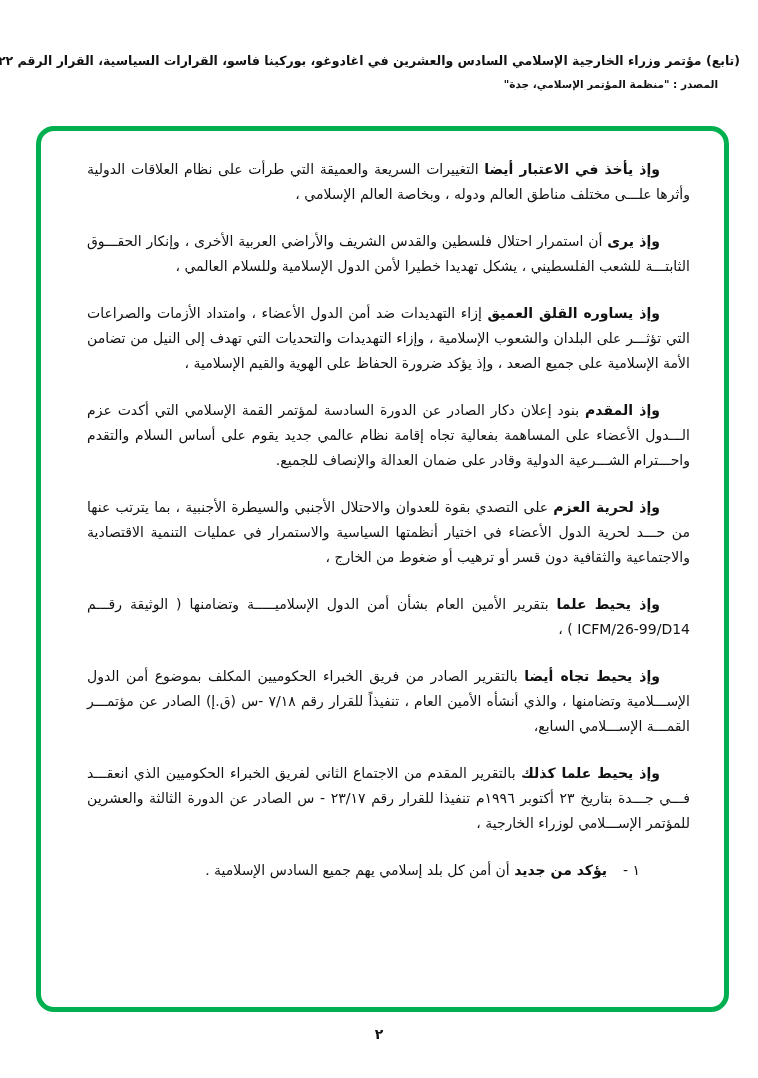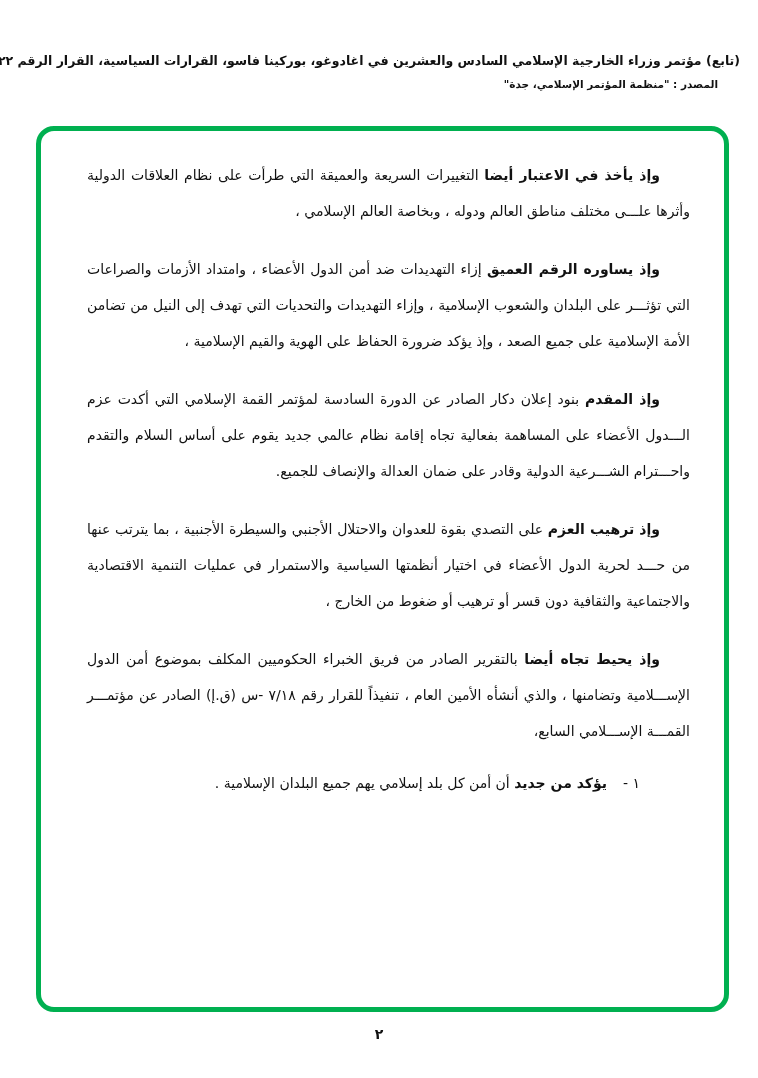--- a/index.html
+++ b/index.html
@@ -37,21 +37,21 @@
     top: 126px; left: 36px;
     width: 693px; height: 886px;
     border: 5px solid #00B050;
     border-radius: 18px;
     padding: 26px 34px 0 46px;
     overflow: hidden;
   }
   .para {
     margin: 0 0 22px 0;
     font-size: 14px;
-    line-height: 36px;
+    line-height: 25px;
     text-align: justify;
     text-indent: 30px;
   }
   .para .lead { font-weight: 700; }
   .numbered {
     margin: 10px 0 0 0;
     font-size: 14px;
     line-height: 25px;
     padding-right: 50px;
     text-align: right;
@@ -73,31 +73,34 @@
 <div class="page">
 
   <div class="doc-header">(تابع) مؤتمر وزراء الخارجية الإسلامي السادس والعشرين في اغادوغو، بوركينا فاسو، القرارات السياسية، القرار الرقم ٢٦/٢٢-س</div>
 
   <div class="doc-source">المصدر :  "منظمة المؤتمر الإسلامي، جدة"</div>
 
   <div class="frame">
 
     <p class="para"><b class="lead">وإذ يأخذ في الاعتبار أيضا</b><span> التغييرات السريعة والعميقة التي طرأت على نظام العلاقات الدولية وأثرها علـــى مختلف مناطق العالم ودوله ، وبخاصة العالم الإسلامي ،</span></p>
 
+    <p class="para"><b class="lead">وإذ يرى</b><span> أن استمرار احتلال فلسطين والقدس الشريف والأراضي العربية الأخرى ، وإنكار الحقـــوق الثابتـــة للشعب الفلسطيني ، يشكل تهديدا خطيرا لأمن الدول الإسلامية وللسلام العالمي ،</span></p>
 
-    <p class="para"><b class="lead">وإذ يساوره الرقم العميق</b><span> إزاء التهديدات ضد أمن الدول الأعضاء ، وامتداد الأزمات والصراعات التي تؤثـــر على البلدان والشعوب الإسلامية ، وإزاء التهديدات والتحديات التي تهدف إلى النيل من تضامن الأمة الإسلامية على جميع الصعد ، وإذ يؤكد ضرورة الحفاظ على الهوية والقيم الإسلامية ،</span></p>
+    <p class="para"><b class="lead">وإذ يساوره القلق العميق</b><span> إزاء التهديدات ضد أمن الدول الأعضاء ، وامتداد الأزمات والصراعات التي تؤثـــر على البلدان والشعوب الإسلامية ، وإزاء التهديدات والتحديات التي تهدف إلى النيل من تضامن الأمة الإسلامية على جميع الصعد ، وإذ يؤكد ضرورة الحفاظ على الهوية والقيم الإسلامية ،</span></p>
 
     <p class="para"><b class="lead">وإذ المقدم</b><span> بنود إعلان دكار الصادر عن الدورة السادسة لمؤتمر القمة الإسلامي التي أكدت عزم الـــدول الأعضاء على المساهمة بفعالية تجاه إقامة نظام عالمي جديد يقوم على أساس السلام والتقدم واحـــترام الشـــرعية الدولية وقادر على ضمان العدالة والإنصاف للجميع.</span></p>
 
-    <p class="para"><b class="lead">وإذ ترهيب العزم</b><span> على التصدي بقوة للعدوان والاحتلال الأجنبي والسيطرة الأجنبية ، بما يترتب عنها من حـــد لحرية الدول الأعضاء في اختيار أنظمتها السياسية والاستمرار في عمليات التنمية الاقتصادية والاجتماعية والثقافية دون قسر أو ترهيب أو ضغوط من الخارج ،</span></p>
+    <p class="para"><b class="lead">وإذ لحرية العزم</b><span> على التصدي بقوة للعدوان والاحتلال الأجنبي والسيطرة الأجنبية ، بما يترتب عنها من حـــد لحرية الدول الأعضاء في اختيار أنظمتها السياسية والاستمرار في عمليات التنمية الاقتصادية والاجتماعية والثقافية دون قسر أو ترهيب أو ضغوط من الخارج ،</span></p>
 
 
+    <p class="para"><b class="lead">وإذ يحيط علما</b><span> بتقرير الأمين العام بشأن أمن الدول الإسلاميـــــة وتضامنها ( الوثيقة رقـــم ICFM/26-99/D14 ) ،</span></p>
 
     <p class="para"><b class="lead">وإذ يحيط تجاه أيضا</b><span> بالتقرير الصادر من فريق الخبراء الحكوميين المكلف بموضوع أمن الدول الإســـلامية وتضامنها ، والذي أنشأه الأمين العام ، تنفيذاً للقرار رقم ٧/١٨ -س (ق.إ) الصادر عن مؤتمـــر القمـــة الإســـلامي السابع،</span></p>
 
+    <p class="para"><b class="lead">وإذ يحيط علما كذلك</b><span> بالتقرير المقدم من الاجتماع الثاني لفريق الخبراء الحكوميين الذي انعقـــد فـــي جـــدة بتاريخ ٢٣ أكتوبر ١٩٩٦م تنفيذا للقرار رقم ٢٣/١٧ - س الصادر عن الدورة الثالثة والعشرين للمؤتمر الإســـلامي لوزراء الخارجية ،</span></p>
 
-    <p class="numbered"><span class="num">١ -</span><b class="lead">يؤكد من جديد</b><span> أن أمن كل بلد إسلامي يهم جميع البلدان الإسلامية .</span></p>
+    <p class="numbered"><span class="num">١ -</span><b class="lead">يؤكد من جديد</b><span> أن أمن كل بلد إسلامي يهم جميع السادس الإسلامية .</span></p>
 
   </div>
 
   <div class="page-number">٢</div>
 
 </div>
 
 </body></html>

